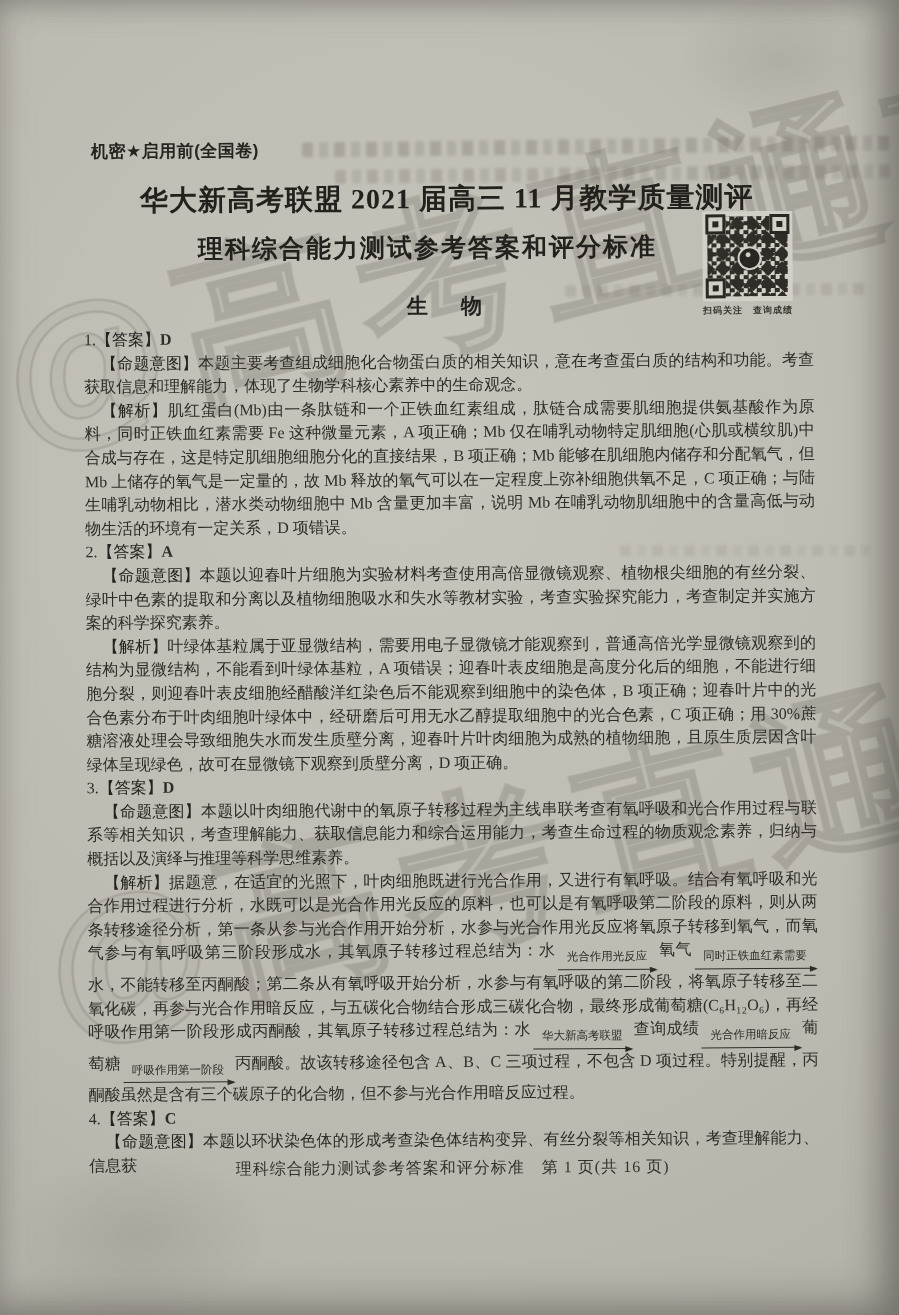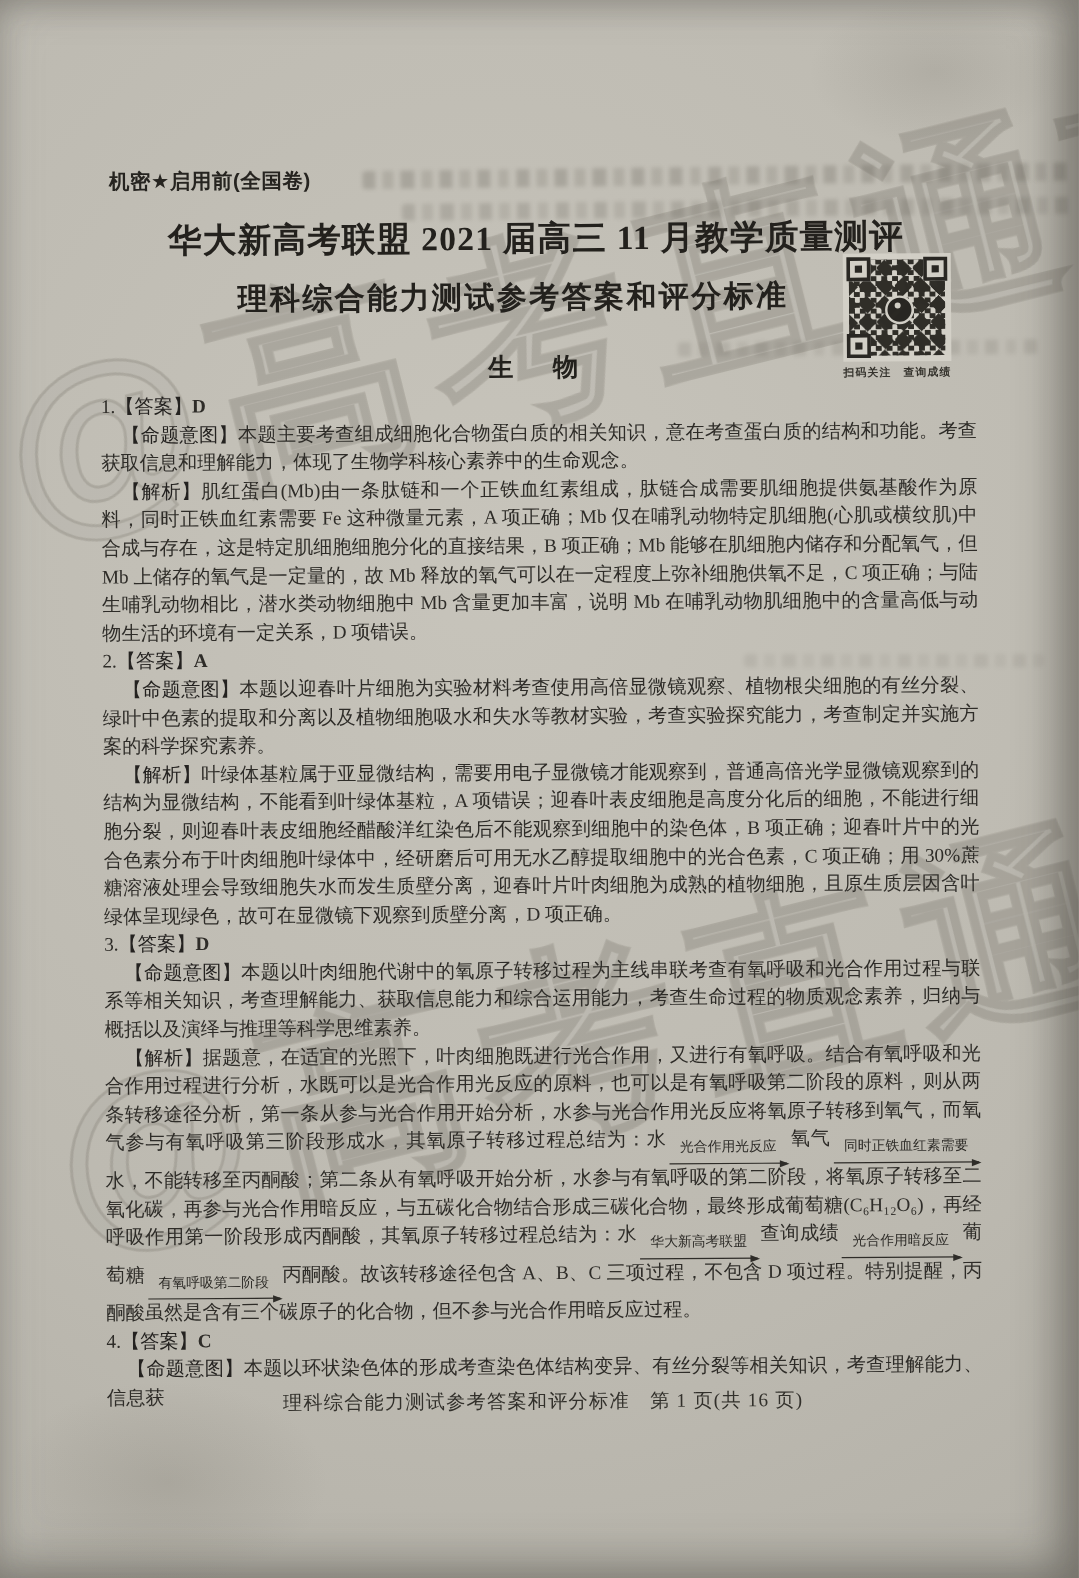--- a/index.html
+++ b/index.html
@@ -153,21 +153,21 @@
             </span><span>氧气</span><span class="rxn">
               <span class="lbl">同时正铁血红素需要</span>
               <span class="ln"></span>
             </span><span>水，不能转移至丙酮酸；第二条从有氧呼吸开始分析，水参与有氧呼吸的第二阶段，将氧原子转移至二氧化碳，再参与光合作用暗反应，与五碳化合物结合形成三碳化合物，最终形成葡萄糖(C₆H₁₂O₆)，再经呼吸作用第一阶段形成丙酮酸，其氧原子转移过程总结为：水</span><span class="rxn">
               <span class="lbl">华大新高考联盟</span>
               <span class="ln"></span>
             </span><span>查询成绩</span><span class="rxn">
               <span class="lbl">光合作用暗反应</span>
               <span class="ln"></span>
             </span><span>葡萄糖</span><span class="rxn">
-              <span class="lbl">有氧呼吸第二阶段</span>
+              <span class="lbl">呼吸作用第一阶段</span>
               <span class="ln"></span>
             </span><span>丙酮酸。故该转移途径包含 A、B、C 三项过程，不包含 D 项过程。特别提醒，丙酮酸虽然是含有三个碳原子的化合物，但不参与光合作用暗反应过程。</span></p>
       </div>
 
       <div>
         <p class="answer-line"><span class="qnum">4.</span><span class="marker">【答案】</span><span class="answer-letter">C</span></p>
         <p class="para"><span class="marker">【命题意图】</span><span>本题以环状染色体的形成考查染色体结构变异、有丝分裂等相关知识，考查理解能力、信息获</span></p>
       </div>
 
     </div>

